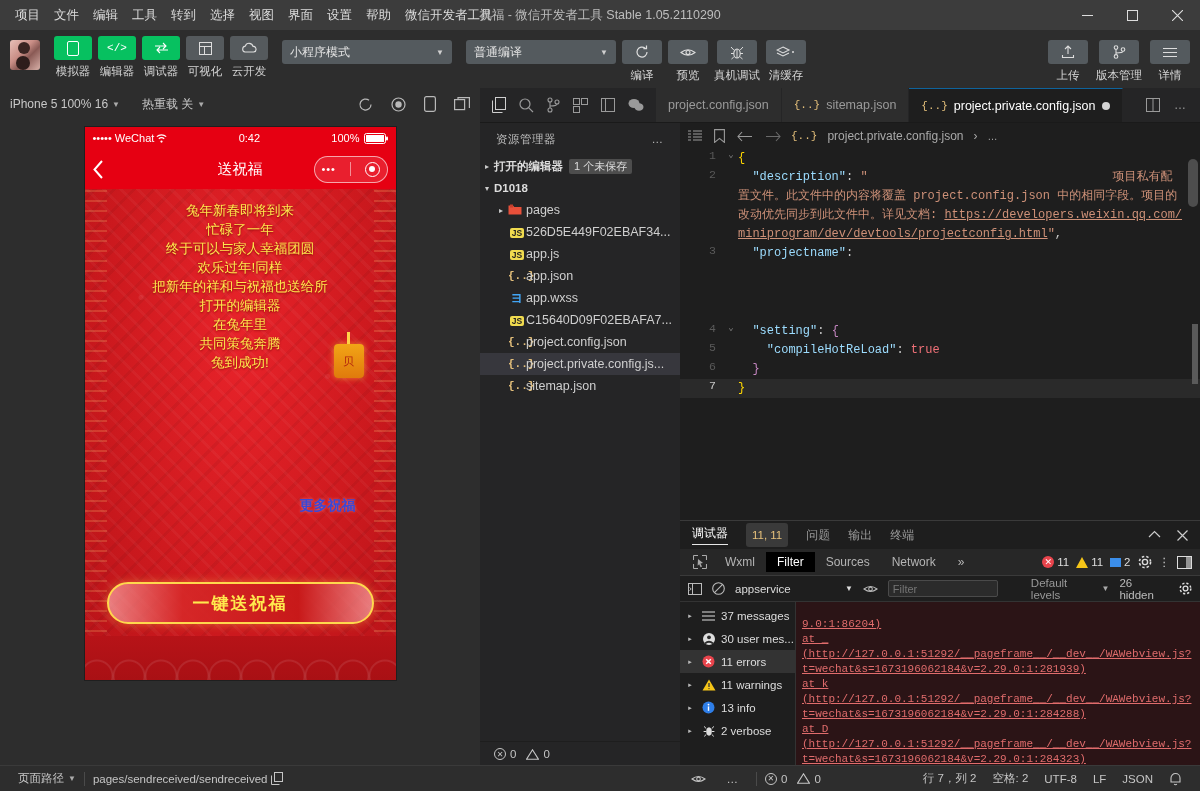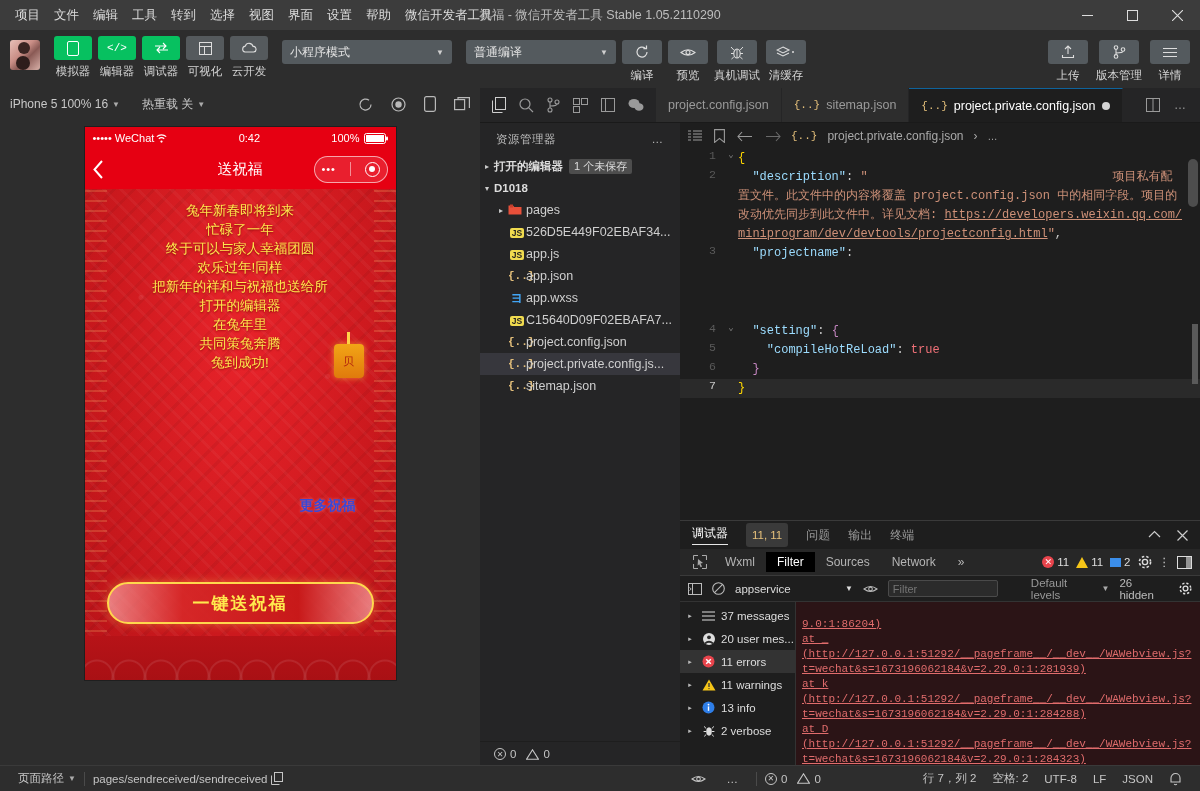--- a/index.html
+++ b/index.html
@@ -936,21 +936,21 @@
               </div>
               <div class="cnt-row">
                 <span class="arrow">▸</span>
                 <span class="cnt-ic">
                   <svg width="12" height="12" viewBox="0 0 12 12">
                       <circle cx="6" cy="6" r="6" fill="#ddd"></circle>
                       <circle cx="6" cy="4.3" r="1.9" fill="#2b2b2b"></circle>
                       <path d="M2 10.5 Q6 7 10 10.5" stroke="#2b2b2b" fill="none" stroke-width="1.8"></path>
                     </svg>
                 </span>
-                <span>20 user mes...</span>
+                <span>30 user mes...</span>
               </div>
               <div class="cnt-row sel">
                 <span class="arrow">▸</span>
                 <span class="cnt-ic">
                   <svg width="13" height="13" viewBox="0 0 13 13">
                       <circle cx="6.5" cy="6.5" r="6" fill="#e8444c"></circle>
                       <path d="M4.2 4.2 L8.8 8.8 M8.8 4.2 L4.2 8.8" stroke="#fff" stroke-width="1.5"></path>
                     </svg>
                 </span>
                 <span>11 errors</span>

